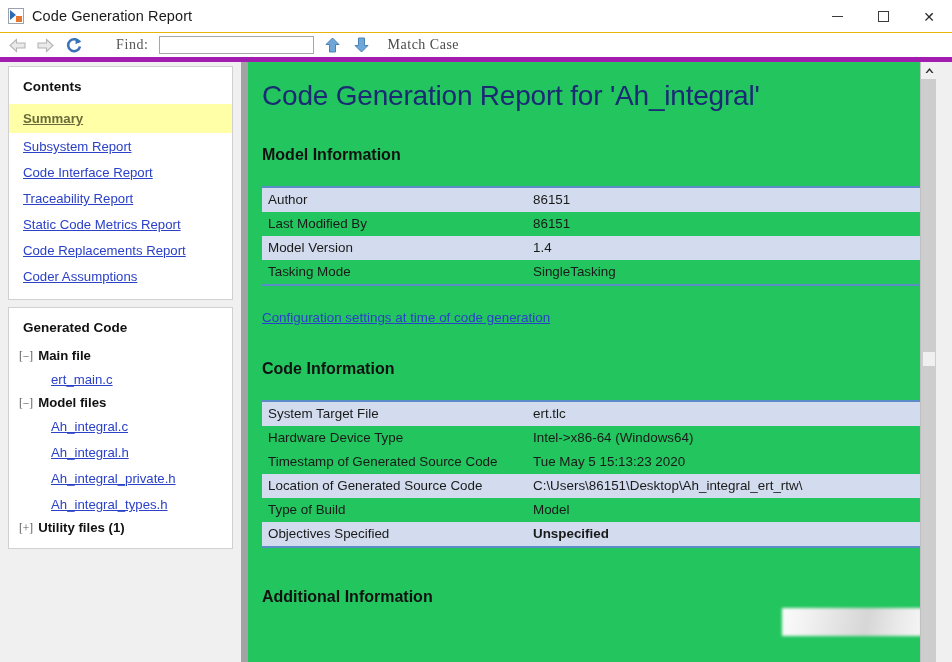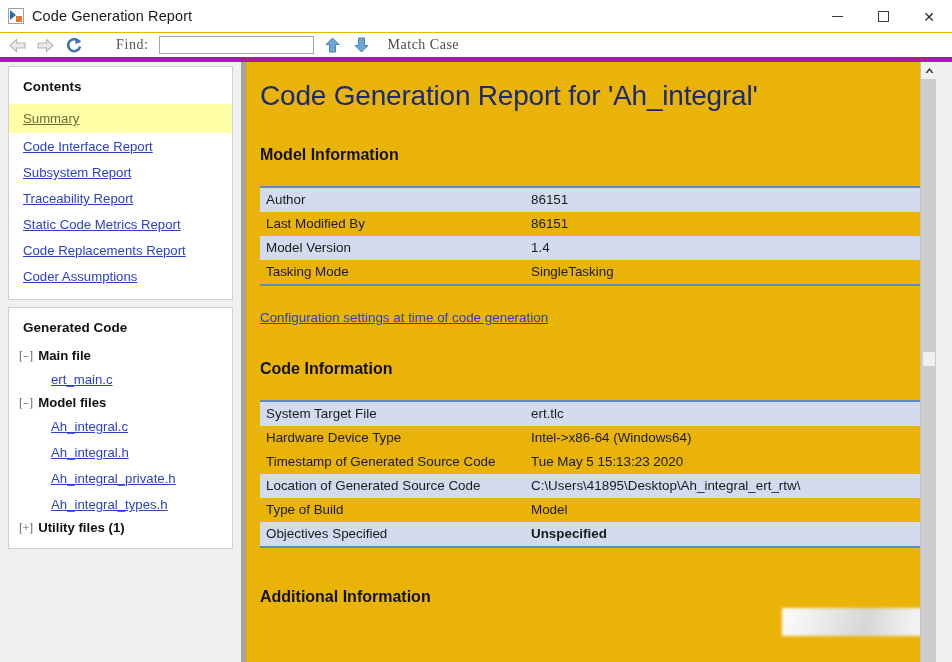--- a/index.html
+++ b/index.html
@@ -100,39 +100,39 @@
   .panel-head {
     font-size: 13.5px; font-weight: bold; color: #111;
     padding: 2px 0 10px 14px;
   }
   .side-link-row { padding: 4px 0 4px 14px; }
   .side-link {
     font-size: 13.2px; color: #2b41c8; text-decoration: underline;
     cursor: pointer; white-space: nowrap;
   }
   .side-link-row.active { background: #ffffa8; padding-top: 5px; padding-bottom: 6px; }
-  .side-link-row.active .side-link { color: #6b6b3a; }
+  .side-link-row.active .side-link { color: #6b6b3a; font-weight: bold; }
 
   .tree-row { display: flex; align-items: baseline; padding: 3px 0 3px 10px; }
   .tree-toggle {
     font-family: "Liberation Serif", serif;
     font-size: 11.5px; color: #555; margin-right: 5px; cursor: pointer;
     white-space: nowrap;
   }
   .tree-bold { font-size: 13.2px; font-weight: bold; color: #111; white-space: nowrap; }
   .tree-file-row { padding: 4px 0 4px 42px; }
   .tree-file {
     font-size: 13.2px; color: #2b41c8; text-decoration: underline;
     cursor: pointer; white-space: nowrap;
   }
 
   
   .content {
     position: absolute; left: 241px; top: 0; width: 695px; height: 600px;
-    background: #eab308; border-left: 5px solid #a3a3a3;
+    background: #22c55e; border-left: 7px solid #a3a3a3;
     overflow: hidden;
   }
   .content-inner { padding: 14px 14px 0 14px; position: relative; }
   .doc-title {
     font-size: 28px; color: #1a2a73; font-weight: normal;
     letter-spacing: -0.2px; padding-top: 4px; white-space: nowrap;
   }
   .section-head {
     font-size: 16px; font-weight: bold; color: #111;
     margin-top: 34px;
@@ -232,24 +232,24 @@
 
   <div class="sidebar">
 
     <div class="side-panel">
       <div class="panel-head">Contents</div>
 
       <div class="side-link-row active">
         <span class="side-link">Summary</span>
       </div>
       <div class="side-link-row">
+        <span class="side-link">Subsystem Report</span>
+      </div>
+      <div class="side-link-row">
         <span class="side-link">Code Interface Report</span>
-      </div>
-      <div class="side-link-row">
-        <span class="side-link">Subsystem Report</span>
       </div>
       <div class="side-link-row">
         <span class="side-link">Traceability Report</span>
       </div>
       <div class="side-link-row">
         <span class="side-link">Static Code Metrics Report</span>
       </div>
       <div class="side-link-row">
         <span class="side-link">Code Replacements Report</span>
       </div>
@@ -338,21 +338,21 @@
         <tr>
           <td class="k">Hardware Device Type</td>
           <td>Intel-&gt;x86-64 (Windows64)</td>
         </tr>
         <tr>
           <td class="k">Timestamp of Generated Source Code</td>
           <td>Tue May 5 15:13:23 2020</td>
         </tr>
         <tr class="alt">
           <td class="k">Location of Generated Source Code</td>
-          <td>C:\Users\41895\Desktop\Ah_integral_ert_rtw\</td>
+          <td>C:\Users\86151\Desktop\Ah_integral_ert_rtw\</td>
         </tr>
         <tr>
           <td class="k">Type of Build</td>
           <td>Model</td>
         </tr>
         <tr class="alt">
           <td class="k">Objectives Specified</td>
           <td class="val-warn">Unspecified</td>
         </tr>
       </tbody>

